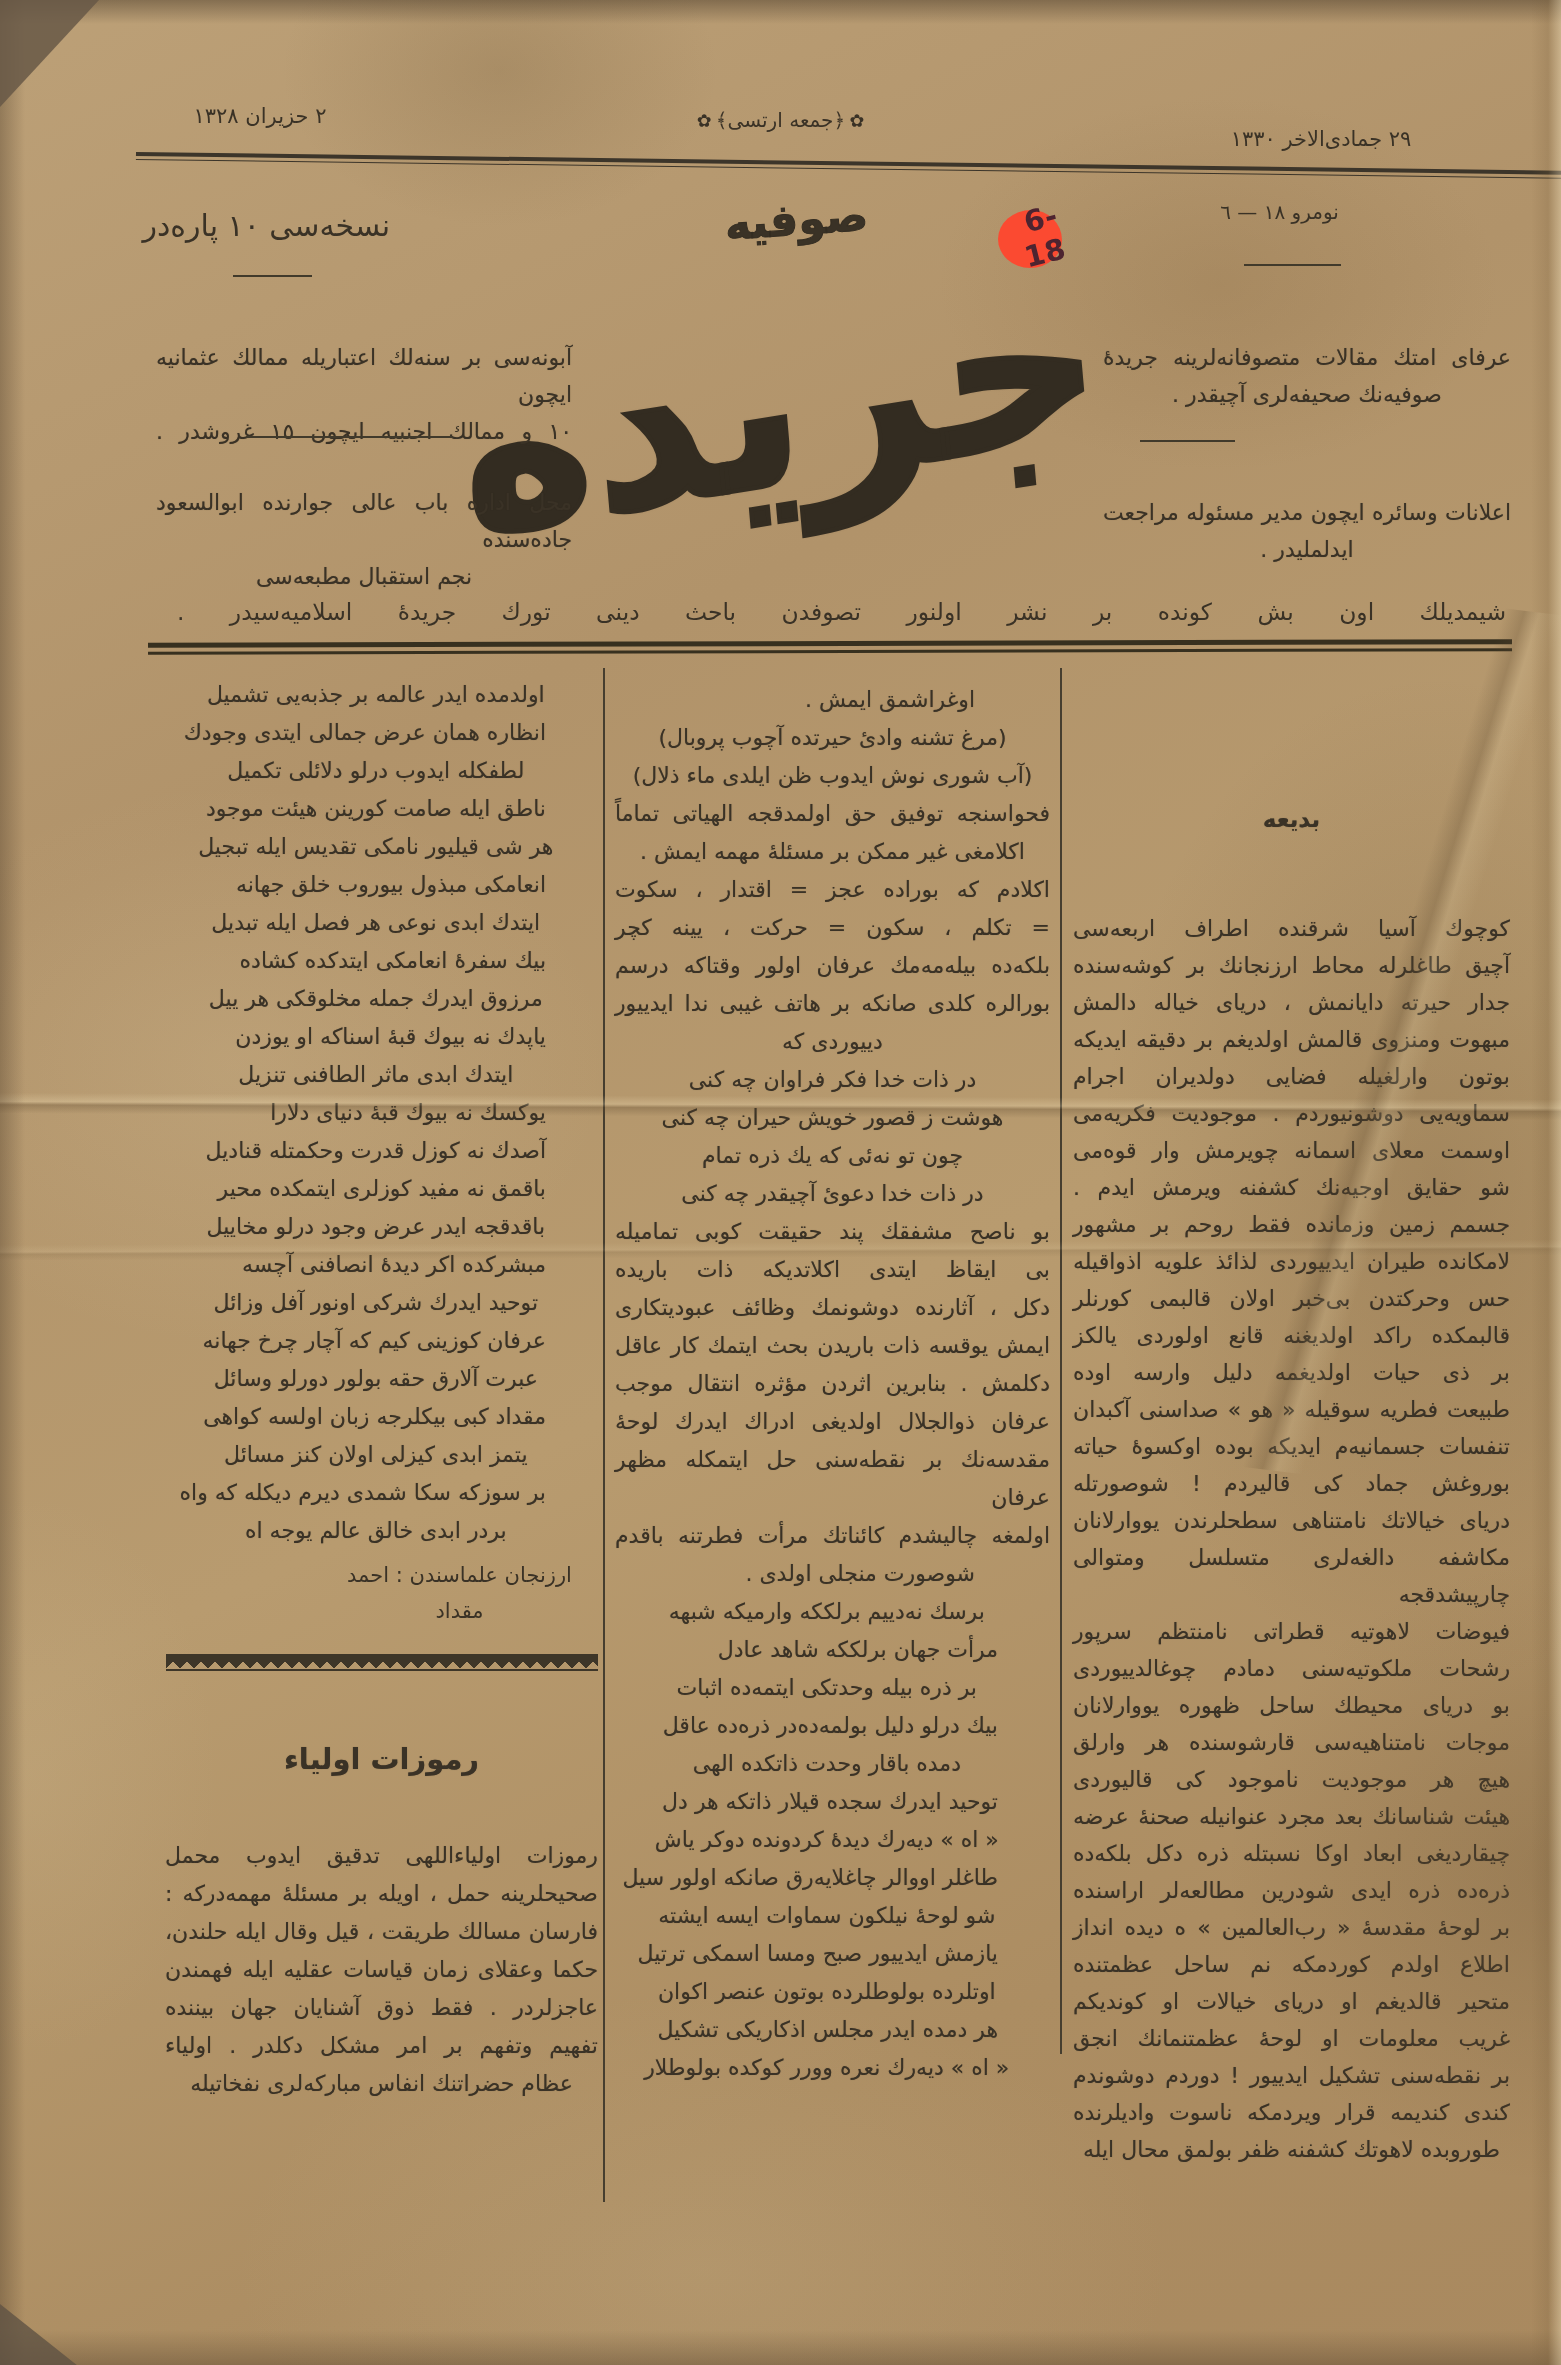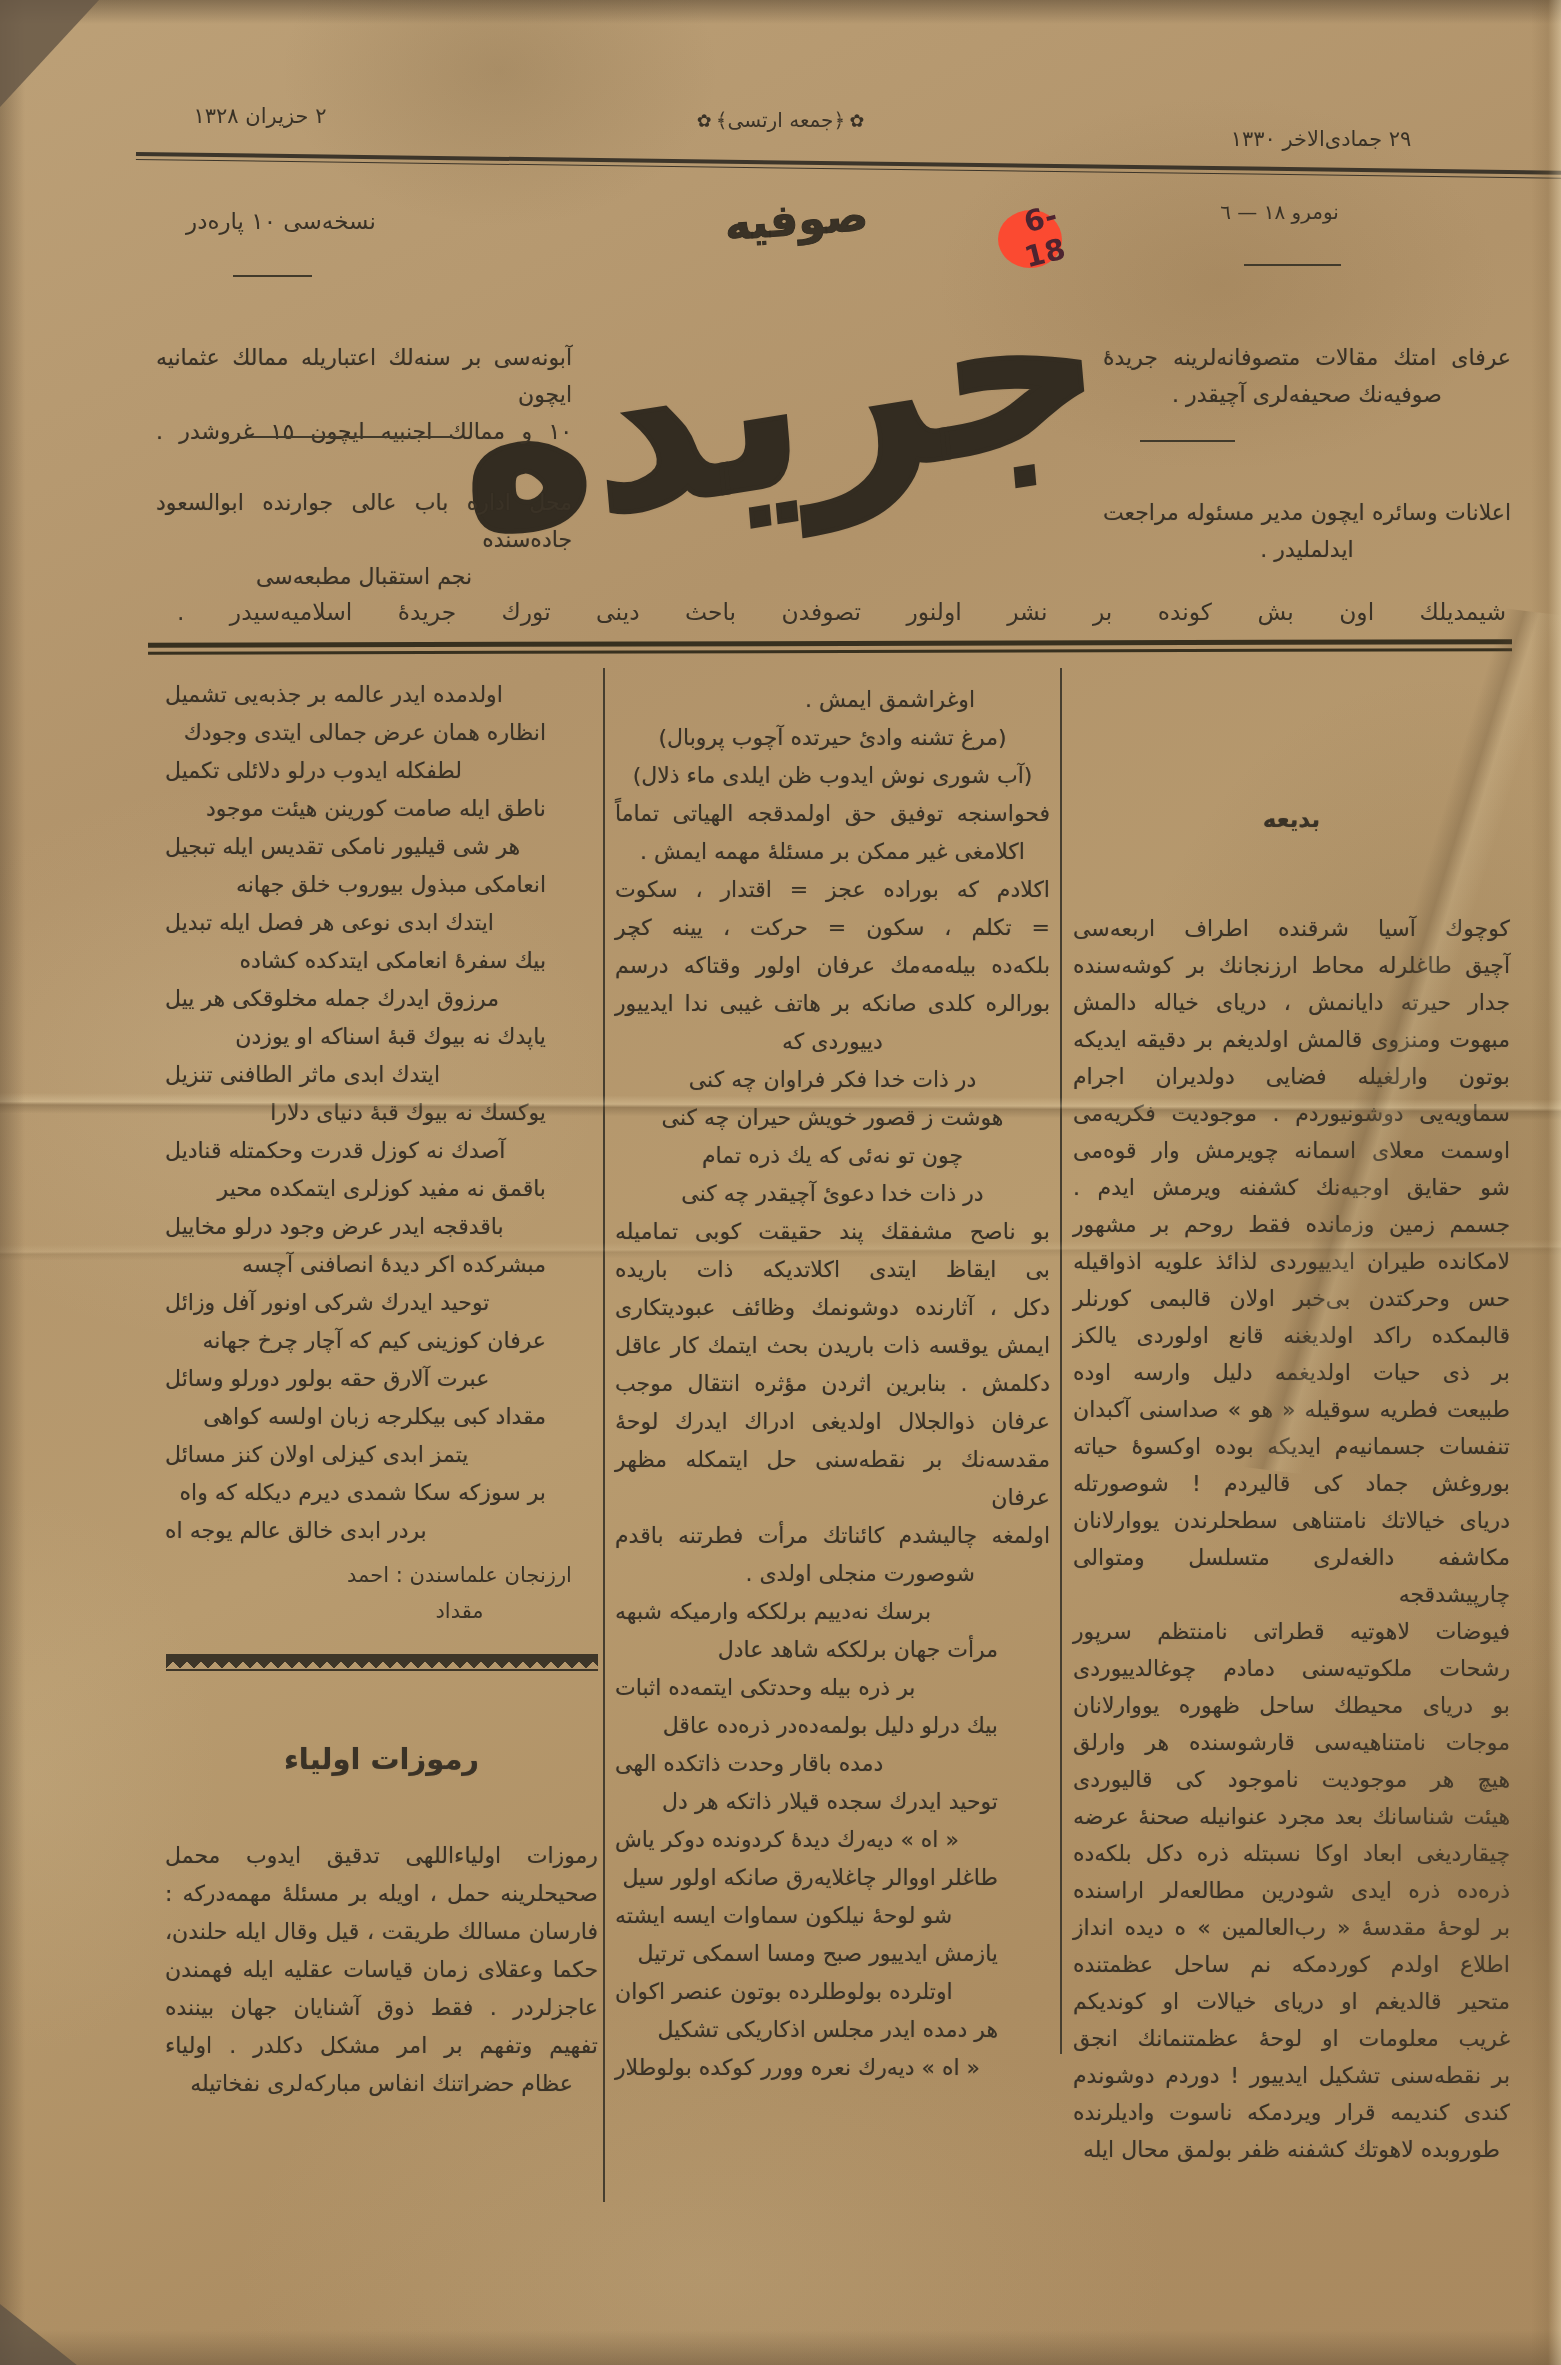--- a/index.html
+++ b/index.html
@@ -20,40 +20,40 @@
     transform:rotate(.75deg);transform-origin:left top;}
   .rule-top:after{content:"";position:absolute;left:0;top:2.6px;width:100%;border-top:1.6px solid #3c352a;}
   .rule-big{left:148px;top:641px;width:1364px;border-top:5.7px solid #37301f;transform:rotate(-.15deg);}
   .rule-big:after{content:"";position:absolute;left:0;top:3.6px;width:100%;border-top:3.1px solid #37301f;}
   .srule{border-top:2.6px solid #413a2b;}
   .vrule{width:2.1px;background:#463e2f;}
   
   .hdate{font-size:21px;letter-spacing:0.5px;white-space:nowrap;}
   .weekday{font-size:20px;white-space:nowrap;text-align:center;}
   .weekday .orn{font-size:17.7px;padding:0 4.2px;}
-  .price{font-size:23px;white-space:nowrap;}
+  .price{font-size:30px;white-space:nowrap;}
   .issue{font-size:20px;white-space:nowrap;letter-spacing:1px;}
   .city{font-size:44px;font-weight:bold;-webkit-text-stroke:1px #342d22;transform:rotate(-4deg);}
   .bigtitle{left:520px;top:218px;width:520px;height:374px;display:flex;align-items:center;justify-content:center;
     font-size:224px;font-weight:bold;color:#332c21;-webkit-text-stroke:4.7px #332c21;
     transform:rotate(-9deg) skewX(-4deg);letter-spacing:-6.2px;text-shadow:0 0 3.1px rgba(51,44,33,.5);}
   .infoblock{font-size:22px;line-height:43px;}
   .subtitle{font-size:23.4px;white-space:nowrap;text-align:justify;text-align-last:justify;}
   
   .sticker{left:998px;top:210px;width:64px;height:58px;background:#fb4a31;
     border-radius:52% 48% 50% 50%/50% 52% 48% 50%;display:flex;align-items:center;justify-content:center;}
   .sticker span{font-size:29px;font-weight:bold;color:#4d2430;transform:rotate(-14deg);letter-spacing:0.5px;}
   
   .col{font-size:22px;}
   .line{line-height:37px;min-height:37px;text-shadow:0 0 0.7px rgba(58,50,38,.5);}
   .line.p{text-align:justify;text-align-last:justify;}
   .line.pr{text-align:center;}
   .line.c{text-align:center;}
   .line.i2{text-align:right;padding-right:75px;}
-  .line.va{text-align:left;padding-right:11.4px;}
+  .line.va{text-align:center;padding-right:11.4px;}
   .line.vb{text-align:right;padding-right:52px;}
   .col-mid .line{line-height:38px;min-height:38px;}
   .col-left .line{line-height:38px;min-height:38px;}
   .heading{font-weight:bold;text-align:center;text-shadow:0 0 0.8px rgba(58,50,38,.6);}
   .h-bedia{font-size:23px;margin-top:130px;margin-bottom:78px;}
   .h-rumuzat{font-size:29px;margin-top:74px;margin-bottom:61px;}
   .signature{font-size:21px;margin-top:7.3px;text-align:center;padding-left:156px;line-height:36px;}
   .zigzag{margin-top:25px;height:12.5px;width:432px;
     background-image:linear-gradient(135deg,#3e3628 50%,transparent 50%),linear-gradient(225deg,#3e3628 50%,transparent 50%);
     background-size:14px 12.5px;background-repeat:repeat-x;border-top:1.6px solid #3e3628;}

